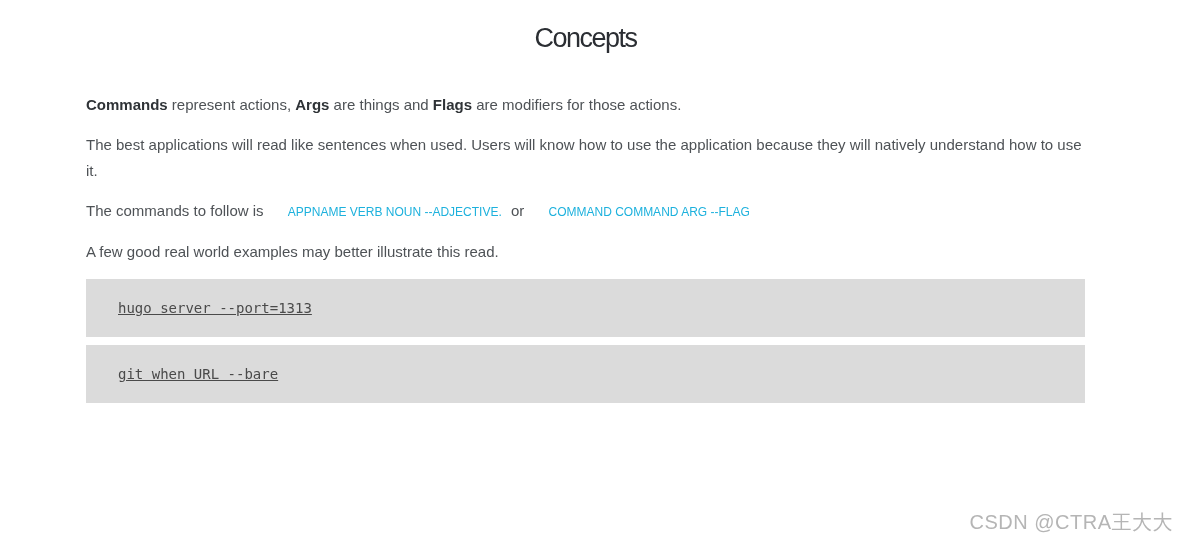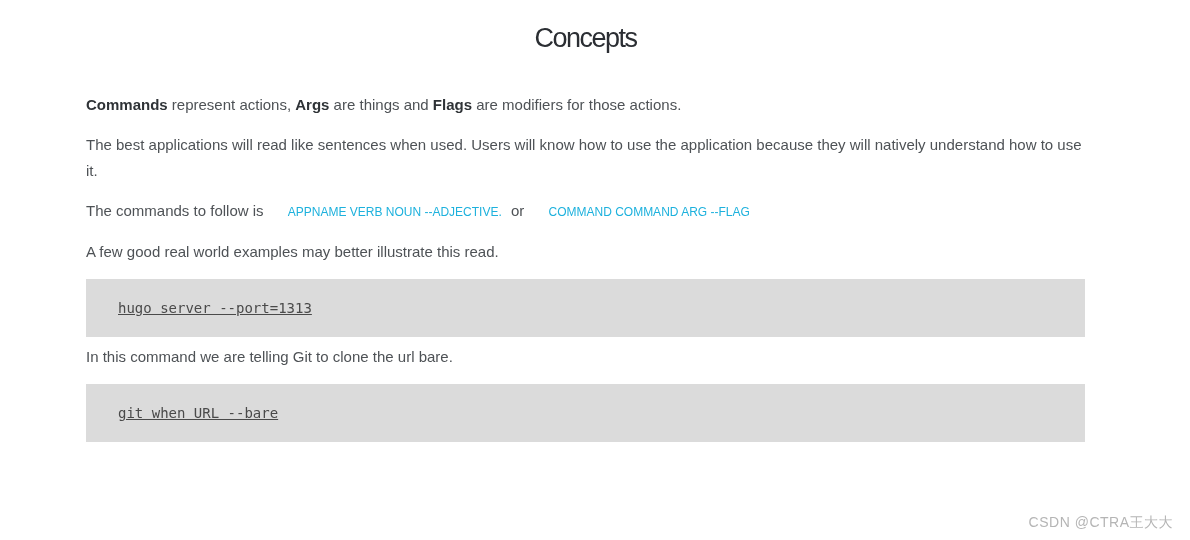--- a/index.html
+++ b/index.html
@@ -61,21 +61,21 @@
     font-size: 14px;
     line-height: 16px;
     color: var(--code-text);
     white-space: pre;
     text-decoration: underline;
   }
   .watermark {
     position: absolute;
     top: 511px;
     right: 17px;
-    font-size: 14px;
+    font-size: 20px;
     line-height: 22px;
     color: var(--watermark);
     letter-spacing: 0.5px;
   }
 </style>
 </head>
 <body>
 
 <div class="container">
 
@@ -86,19 +86,18 @@
 
   <p class="doc-paragraph">The best applications will read like sentences when used. Users will know how to use the application because they will natively understand how to use it.</p>
 
   <p class="doc-paragraph"><span>The commands to follow is </span><span class="inline-code">APPNAME VERB NOUN --ADJECTIVE.</span><span> or </span><span class="inline-code">COMMAND COMMAND ARG --FLAG</span></p>
 
   <p class="doc-paragraph">A few good real world examples may better illustrate this read.</p>
 
 
   <pre class="code-block"><code>hugo server --port=1313</code></pre>
 
-  <p class="doc-paragraph">In this command we are telling Git to clone the url bare.</p>
 
   <pre class="code-block"><code>git when URL --bare</code></pre>
 
 </div>
 
 <div class="watermark">CSDN @CTRA王大大</div>
 
 </body></html>

